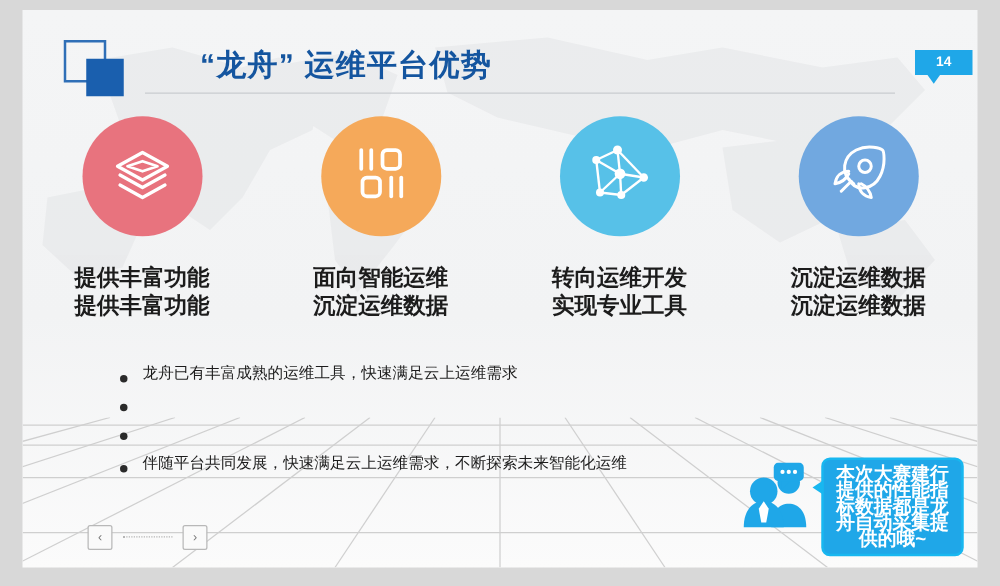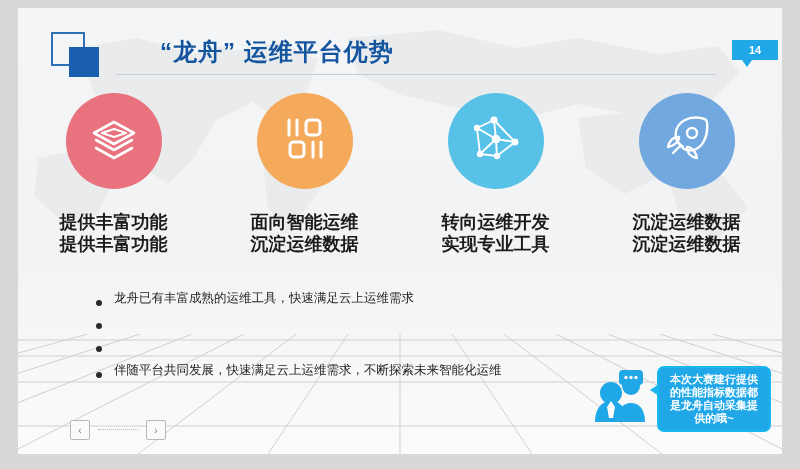--- a/index.html
+++ b/index.html
@@ -53,21 +53,21 @@
   
   .bullets{position:absolute;left:78px;top:283px;width:700px;}
   .bullet{display:flex;align-items:flex-end;margin-bottom:11px;}
   .dot{width:6px;height:6px;border-radius:50%;background:#2a2a2a;margin:6px 12px 0 0;flex:0 0 auto;}
   .btext{font-size:12.5px;color:#1c1c1c;line-height:15px;white-space:nowrap;}
   
   .mascot{position:absolute;left:575px;top:362px;width:60px;height:52px;}
   .tooltip{
     position:absolute;left:639px;top:358px;width:114px;
     background:#1fa7e8;border:2px solid #18b7f0;border-radius:7px;
-    color:#fff;font-size:11px;line-height:13px;font-weight:bold;
+    color:#fff;font-size:15px;line-height:13px;font-weight:bold;
     padding:5px 6px;text-align:center;box-sizing:border-box;
   }
   .tooltip:before{
     content:"";position:absolute;left:-9px;top:16px;
     border-top:6px solid transparent;border-bottom:6px solid transparent;
     border-right:9px solid #18b7f0;
   }
   
   .nav{position:absolute;left:52px;top:412px;display:flex;align-items:center;}
   .nav-btn{

